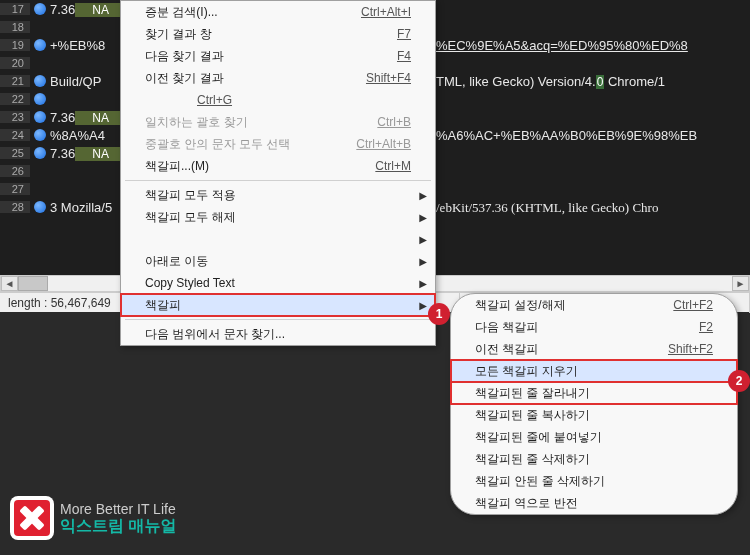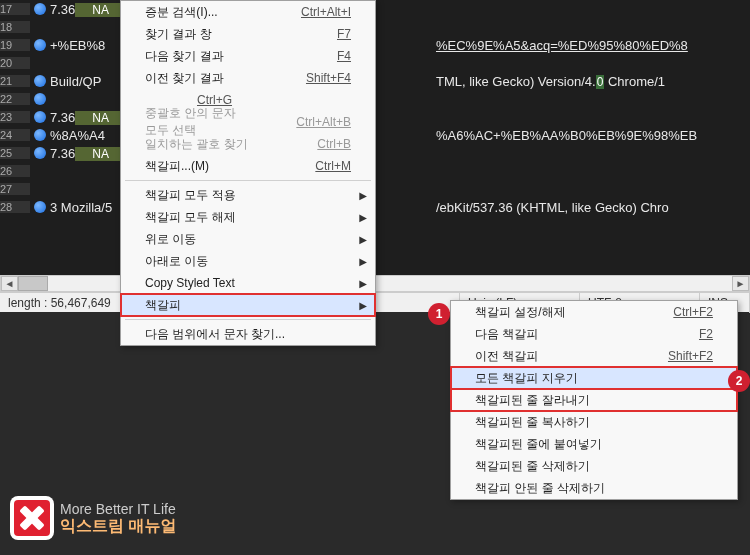--- a/index.html
+++ b/index.html
@@ -1,20 +1,20 @@
 <!DOCTYPE html>
 <html><head>
 <meta charset="utf-8">
 <style>
 * { margin: 0; padding: 0; box-sizing: border-box; font-family: "Malgun Gothic", sans-serif; font-size: 12px; }
 body { width: 750px; height: 555px; background: #2a2a2a; overflow: hidden; position: relative; }
 
 .editor-area { position: absolute; left: 0; top: 0; width: 750px; height: 290px; background: #1e1e1e; }
 .line-row { display: flex; align-items: center; height: 18px; color: #ddd; }
-.line-num { width: 30px; text-align: right; padding-right: 18px; background: #333; color: #aaa; font-size: 11px; }
+.line-num { width: 30px; text-align: right; padding-right: 6px; background: #333; color: #aaa; font-size: 11px; }
 .bookmark-dot { width: 12px; height: 12px; background: radial-gradient(circle at 35% 35%, #7bb8ff, #1a6de0); border-radius: 50%; margin-left: 4px; margin-right: 4px; flex-shrink: 0; }
 .no-dot { width: 20px; flex-shrink: 0; }
 .code-text { color: #e8e8e8; white-space: nowrap; font-size: 13px; }
 .code-hl { background: #556633; color: #fff; padding: 0 17px; }
 .code-hl-green { background: #3a6e3a; color: #fff; padding: 0 1px; }
 .code-lines { position: absolute; left: 0; top: 0; width: 750px; }
 
 .hscroll { position: absolute; left: 0; top: 275px; width: 750px; height: 17px; background: #f0f0f0; border: 1px solid #ccc; display: flex; align-items: center; }
 .hscroll-btn { width: 17px; height: 15px; background: #e8e8e8; border: 1px solid #bbb; text-align: center; color: #555; line-height: 13px; font-size: 10px; }
 .hscroll-track { flex: 1; height: 15px; background: #f0f0f0; position: relative; }
@@ -29,34 +29,34 @@
 .menu-item { display: flex; align-items: center; height: 22px; padding: 0 24px 0 24px; color: #222; position: relative; }
 .menu-item.disabled { color: #999; }
 .menu-item .label { flex: 1; }
 .menu-item .shortcut { color: #555; margin-left: 52px; text-decoration: underline; }
 .menu-item.disabled .shortcut { color: #999; }
 .menu-item .arrow { position: absolute; right: 8px; color: #333; font-size: 10px; }
 .menu-sep { height: 1px; background: #d0d0d0; margin: 3px 4px; }
 .menu-item.hl-red { outline: 2px solid #e03030; outline-offset: -1px; background: #d8e6ff; }
 .menu-item.hl-red-nohover { outline: 2px solid #e03030; outline-offset: -1px; }
 
-.menu1 { left: 120px; top: 0; width: 256px; }
-.menu2 { left: 450px; top: 300px; width: 288px; }
+.menu1 { left: 120px; top: 0; width: 316px; }
+.menu2 { left: 450px; top: 293px; width: 288px; border-radius: 25px; }
 
 .badge { position: absolute; width: 22px; height: 22px; background: #d02030; border-radius: 50%; color: #fff; font-size: 12px; font-weight: bold; text-align: center; line-height: 22px; z-index: 20; }
 .badge1 { left: 428px; top: 303px; }
 .badge2 { left: 728px; top: 370px; }
 
 .logo { position: absolute; left: 10px; bottom: 15px; display: flex; align-items: center; gap: 6px; }
 .logo-icon { width: 44px; height: 44px; background: #fff; border-radius: 8px; position: relative; }
 .logo-x { position: absolute; inset: 4px; background: #e02030; border-radius: 4px; }
 .logo-x::before, .logo-x::after { content: ""; position: absolute; left: 50%; top: 50%; width: 28px; height: 8px; background: #fff; border-radius: 2px; }
 .logo-x::before { transform: translate(-50%,-50%) rotate(45deg); }
 .logo-x::after { transform: translate(-50%,-50%) rotate(-45deg); }
-.logo-text { color: #fdba74; font-size: 16px; font-weight: bold; line-height: 1.1; }
+.logo-text { color: #14b8a6; font-size: 16px; font-weight: bold; line-height: 1.1; }
 .logo-sub { color: #ccc; font-size: 14px; }
 </style>
 </head>
 <body>
 
 <div class="editor-area">
   <div class="code-lines" id="code-lines">
       <div class="line-row">
         <div class="line-num">17</div>
         <div class="bookmark-dot"></div>
@@ -113,21 +113,21 @@
         <span class="code-text"></span>
       </div>
       <div class="line-row">
         <div class="line-num">28</div>
         <div class="bookmark-dot"></div>
         <span class="code-text">3 Mozilla/5</span>
       </div>
       <div class="code-text" style="position: absolute; left: 436px; top: 38px; text-decoration: underline;">%EC%9E%A5&amp;acq=%ED%95%80%ED%8</div>
       <div class="code-text" style="position: absolute; left: 436px; top: 74px;">TML, like Gecko) Version/4.<span class="code-hl-green">0</span> Chrome/1</div>
       <div class="code-text" style="position: absolute; left: 436px; top: 128px;">%A6%AC+%EB%AA%B0%EB%9E%98%EB</div>
-      <div class="code-text" style="position: absolute; left: 436px; top: 200px;">/ebKit/537.36 (KHTML, like Gecko) Chro</div>
+      <div class="code-text" style="position: absolute; left: 436px; top: 200px; font-family: Liberation Serif, serif;">/ebKit/537.36 (KHTML, like Gecko) Chro</div>
     </div>
   <div class="hscroll">
     <div class="hscroll-btn">◄</div>
     <div class="hscroll-track">
       <div class="hscroll-thumb"></div>
     </div>
     <div class="hscroll-btn">►</div>
   </div>
 </div>
 
@@ -152,42 +152,41 @@
       <span class="shortcut">F4</span>
     </div>
     <div class="menu-item">
       <span class="label">이전 찾기 결과</span>
       <span class="shortcut">Shift+F4</span>
     </div>
     <div class="menu-item">
       <span class="shortcut">Ctrl+G</span>
     </div>
     <div class="menu-item disabled">
+      <span class="label">일치하는 괄호 찾기</span>
+      <span class="shortcut">Ctrl+B</span>
+    </div>
+    <div class="menu-item disabled">
       <span class="label">중괄호 안의 문자 모두 선택</span>
       <span class="shortcut">Ctrl+Alt+B</span>
     </div>
-    <div class="menu-item disabled">
-      <span class="label">일치하는 괄호 찾기</span>
-      <span class="shortcut">Ctrl+B</span>
-    </div>
     <div class="menu-item">
       <span class="label">책갈피...(M)</span>
       <span class="shortcut">Ctrl+M</span>
     </div>
     <div class="menu-sep"></div>
     <div class="menu-item">
       <span class="label">책갈피 모두 적용</span>
       <span class="arrow">▶</span>
     </div>
     <div class="menu-item">
       <span class="label">책갈피 모두 해제</span>
       <span class="arrow">▶</span>
     </div>
     <div class="menu-item">
-      <span class="label">위로 이동</span>
       <span class="arrow">▶</span>
     </div>
     <div class="menu-item">
       <span class="label">아래로 이동</span>
       <span class="arrow">▶</span>
     </div>
     <div class="menu-item">
       <span class="label">Copy Styled Text</span>
       <span class="arrow">▶</span>
     </div>
@@ -223,20 +222,23 @@
       <span class="label">책갈피된 줄 복사하기</span>
     </div>
     <div class="menu-item">
       <span class="label">책갈피된 줄에 붙여넣기</span>
     </div>
     <div class="menu-item">
       <span class="label">책갈피된 줄 삭제하기</span>
     </div>
     <div class="menu-item">
       <span class="label">책갈피 안된 줄 삭제하기</span>
+    </div>
+    <div class="menu-item">
+      <span class="label">책갈피 역으로 반전</span>
     </div>
   </div>
 
 <div class="badge badge1">1</div>
 <div class="badge badge2">2</div>
 
 <div class="logo">
   <div class="logo-icon">
       <div class="logo-x"></div>
     </div>

